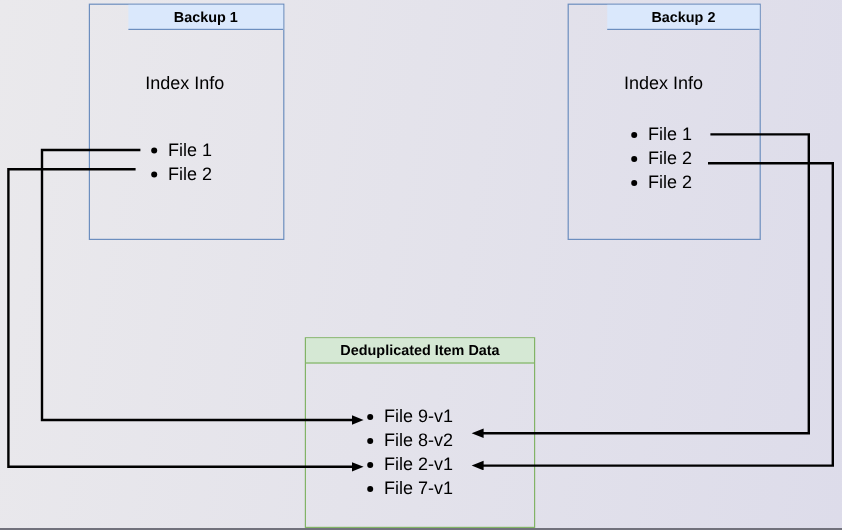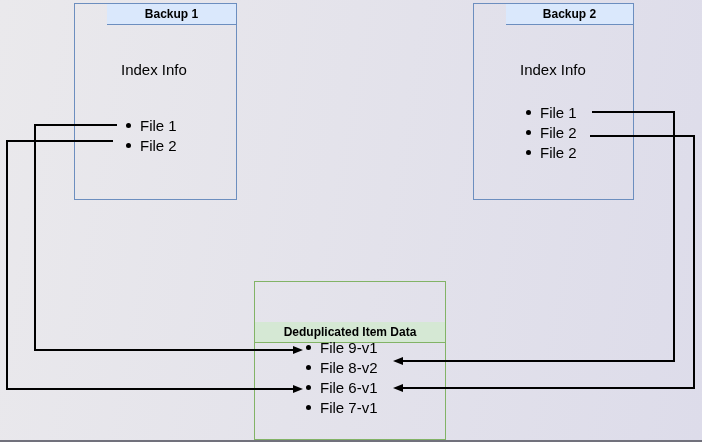--- a/index.html
+++ b/index.html
@@ -15,21 +15,21 @@
     font-family:"Liberation Sans",sans-serif; color:#000;
   }
   .box{position:absolute; border:1.5px solid; box-sizing:border-box; background:transparent;}
   .box .titlebar{
     height:20px; line-height:20px; text-align:center;
     font-weight:bold; font-size:12px; border-bottom:1.5px solid;
   }
   .backup{border-color:var(--blue-border);padding-left:32px;}
   .backup .titlebar{background:var(--blue-fill); border-color:var(--blue-border);}
   .dedup{border-color:var(--green-border);}
-  .dedup .titlebar{background:var(--green-fill); border-color:var(--green-border);margin-top:40px;}
+  .dedup .titlebar{background:var(--green-fill); border-color:var(--green-border);}
   #backup1{left:74px; top:3px; width:163px; height:197px;}
   #backup2{left:473px; top:3px; width:161px; height:197px;}
   #dedup{left:254px; top:281px; width:192px; height:159px;}
   .subtitle{position:absolute; left:26px; top:56px; font-size:15px; line-height:20px;margin-left:20px;}
   .filelist{position:absolute; font-size:15px;}
   #backup1 .filelist{left:51px; top:111px;}
   #backup2 .filelist{left:52px; top:98px;}
   #dedup   .filelist{left:51px; top:55px;}
   .li{display:flex; align-items:center; height:20px;}
   .dot{width:5px; height:5px; border-radius:50%; background:#000; margin-right:9px; flex:0 0 auto;}
@@ -82,21 +82,21 @@
         <div class="li">
           <span class="dot"></span>
           <span>File 9-v1</span>
         </div>
         <div class="li">
           <span class="dot"></span>
           <span>File 8-v2</span>
         </div>
         <div class="li">
           <span class="dot"></span>
-          <span>File 6-v1</span>
+          <span>File 2-v1</span>
         </div>
         <div class="li">
           <span class="dot"></span>
           <span>File 7-v1</span>
         </div>
       </div>
   </div>
 
   <svg class="connector-layer" viewBox="0 0 702 442" xmlns="http://www.w3.org/2000/svg">
     <defs>

